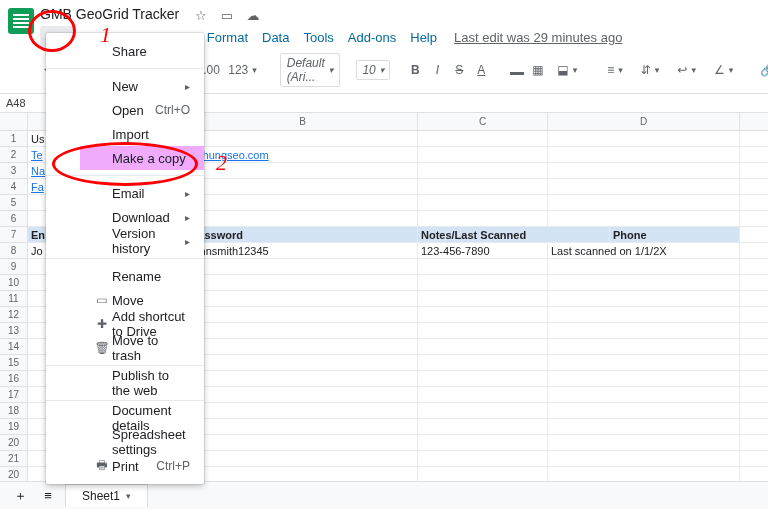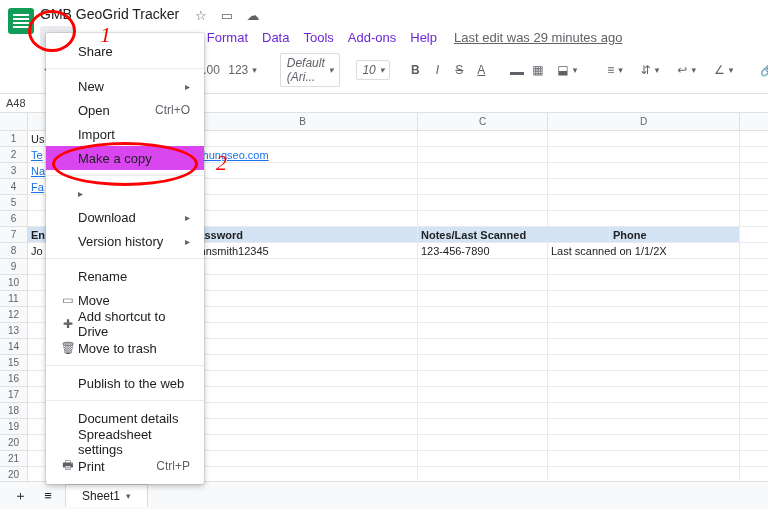--- a/index.html
+++ b/index.html
@@ -9,21 +9,21 @@
   
   .header { display:flex; align-items:flex-start; padding:6px 8px 0 8px; }
   .logo { width:26px; height:26px; margin:2px 6px 0 0; background:#0f9d58; border-radius:3px; position:relative; }
   .logo::after { content:""; position:absolute; top:6px; left:5px; right:5px; bottom:6px; background:repeating-linear-gradient(to bottom,#fff 0,#fff 2px,transparent 2px,transparent 4px); }
   .titlewrap { flex:0 0 auto; }
   .doc-title { font-size:14px; color:#202124; font-weight:400; }
   .title-icons { display:inline-flex; gap:10px; margin-left:10px; vertical-align:middle; color:#5f6368; }
   .ti { width:16px; height:16px; display:inline-flex; align-items:center; justify-content:center; }
 
   .menubar { display:flex; gap:0; margin-top:2px; align-items:center; }
-  .menubar .mitem { padding:4px 7px; font-size:13px; color:#6d28d9; cursor:pointer; border-radius:3px; }
+  .menubar .mitem { padding:4px 7px; font-size:13px; color:#0369a1; cursor:pointer; border-radius:3px; }
   .menubar .mitem.active { background:#e8eaed; }
   .last-edit { margin-left:10px; color:#5f6368; text-decoration:underline; font-size:13px; cursor:pointer; }
 
   
   .toolbar { display:flex; align-items:center; gap:4px; padding:4px 8px 6px 40px; border-bottom:1px solid #e0e0e0; color:#5f6368; font-size:12px; }
   .tb-btn { padding:3px 4px; min-width:18px; text-align:center; cursor:pointer; }
   .tb-sep { width:1px; height:18px; background:#e0e0e0; margin:0 4px; }
   .tb-dd { display:flex; align-items:center; gap:4px; padding:2px 6px; border:1px solid transparent; }
   .tb-dd.box { border:1px solid #dadce0; border-radius:2px;font-style:italic; }
   .caret { font-size:9px; color:#5f6368; }
@@ -56,26 +56,26 @@
   .cw-d { width:192px; }
   .hdr-row .cell { background:#d3e3f3; font-weight:bold; color:#202124; }
   .link { color:#1a73e8; text-decoration:underline; }
 
   
   .sheetbar { position:absolute; bottom:0; left:0; right:0; height:28px; border-top:1px solid #e0e0e0; background:#f8f9fa; display:flex; align-items:center; gap:8px; padding:0 10px; }
   .sheet-tab { background:#fff; border:1px solid #dadce0; border-bottom:none; padding:4px 16px; font-size:12px; display:flex; align-items:center; gap:6px; }
 
   
   .dropdown { position:absolute; top:33px; left:46px; width:158px; background:#fff; border-radius:2px; box-shadow:0 2px 6px rgba(0,0,0,.25),0 0 0 1px rgba(0,0,0,.08); padding:6px 0; z-index:50; }
-  .dd-item { display:flex; align-items:center; padding:5px 14px 5px 12px; font-size:13px; color:#202124; cursor:pointer; position:relative; height:24px; }
+  .dd-item { display:flex; align-items:center; padding:5px 14px 5px 12px; font-size:13px; color:#202124; cursor:pointer; position:relative; height:24px;margin-left:34px; }
   .dd-item .dd-ico { width:20px; display:inline-flex; align-items:center; justify-content:center; color:#5f6368; font-size:12px; }
   .dd-item .dd-label { flex:1; }
   .dd-item .dd-sc { color:#5f6368; font-size:12px; }
   .dd-item .dd-ar { color:#5f6368; font-size:10px; }
-  .dd-item.highlight { background:#d946ef; }
+  .dd-item.highlight { background:#f0abfc; }
   .dd-sep { height:1px; background:#e8eaed; margin:5px 0; }
 
   
   .anno-circle { position:absolute; border:3px solid #f00; border-radius:50%; pointer-events:none; z-index:80; }
   .anno-text { position:absolute; color:#f00; font-size:22px; font-style:italic; font-family:"Times New Roman",serif; z-index:81; pointer-events:none; }
 </style>
 </head>
 <body>
 
 <div class="header">
@@ -385,20 +385,21 @@
       <span class="dd-ico"></span>
       <span class="dd-label">Import</span>
     </div>
   <div class="dd-item highlight">
       <span class="dd-ico"></span>
       <span class="dd-label">Make a copy</span>
     </div>
   <div class="dd-sep"></div>
   <div class="dd-item">
       <span class="dd-ico"></span>
+      <span class="dd-label">Email</span>
       <span class="dd-ar">▸</span>
     </div>
   <div class="dd-item">
       <span class="dd-ico"></span>
       <span class="dd-label">Download</span>
       <span class="dd-ar">▸</span>
     </div>
   <div class="dd-item">
       <span class="dd-ico"></span>
       <span class="dd-label">Version history</span>

